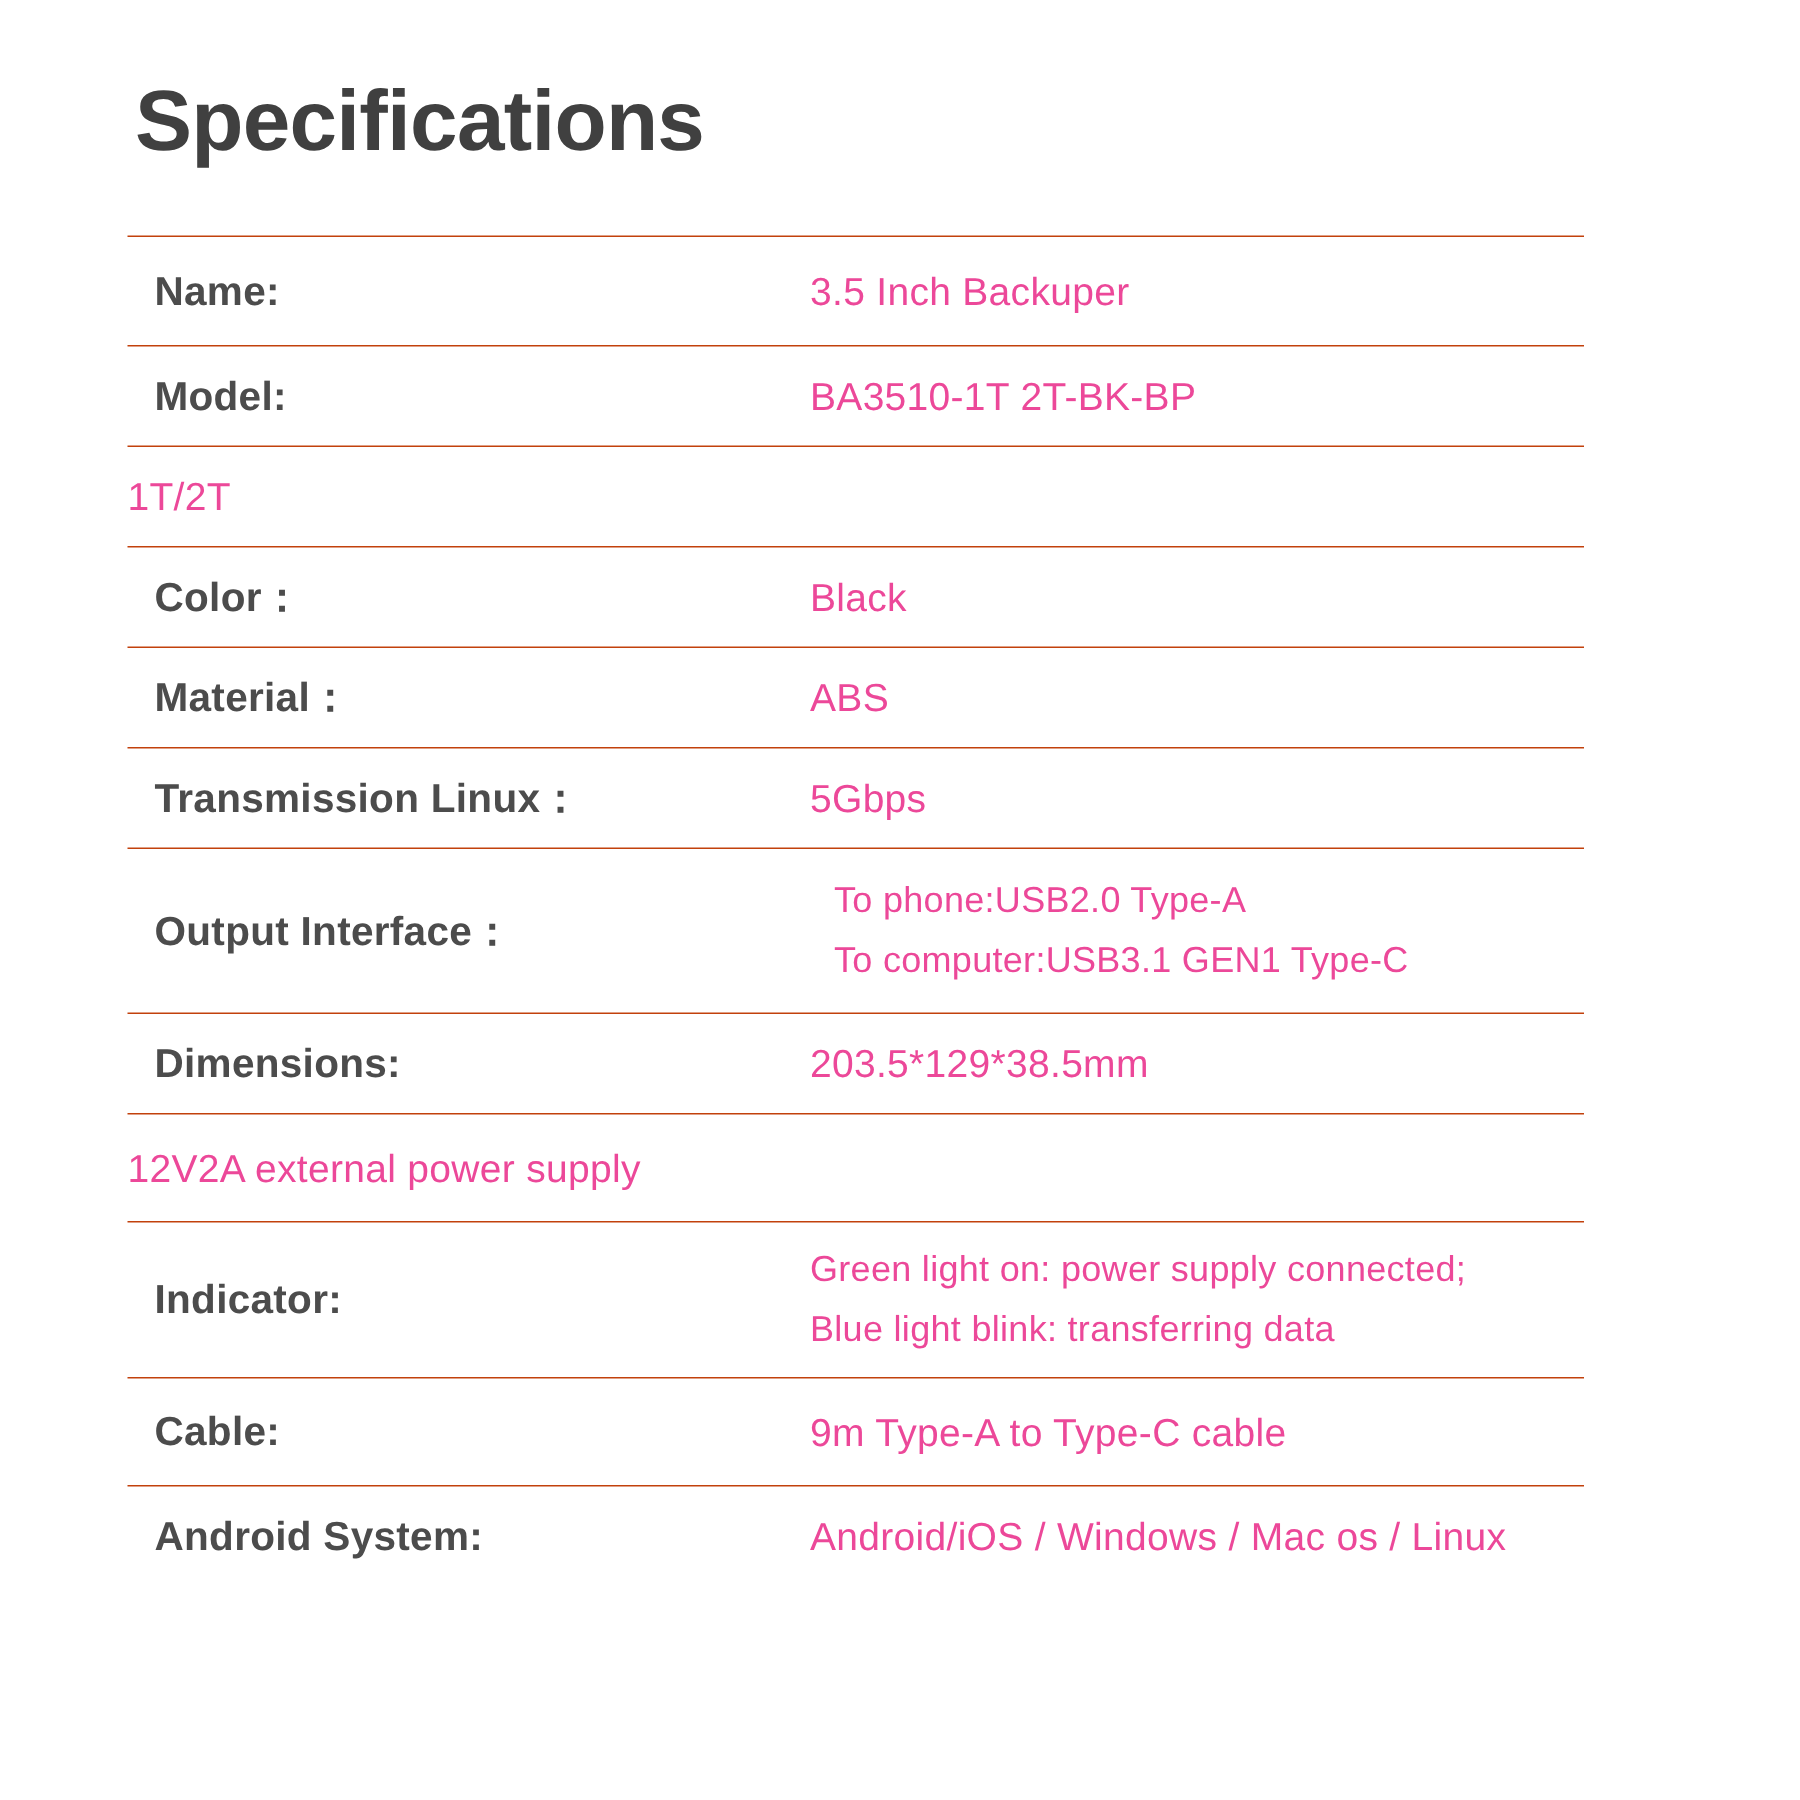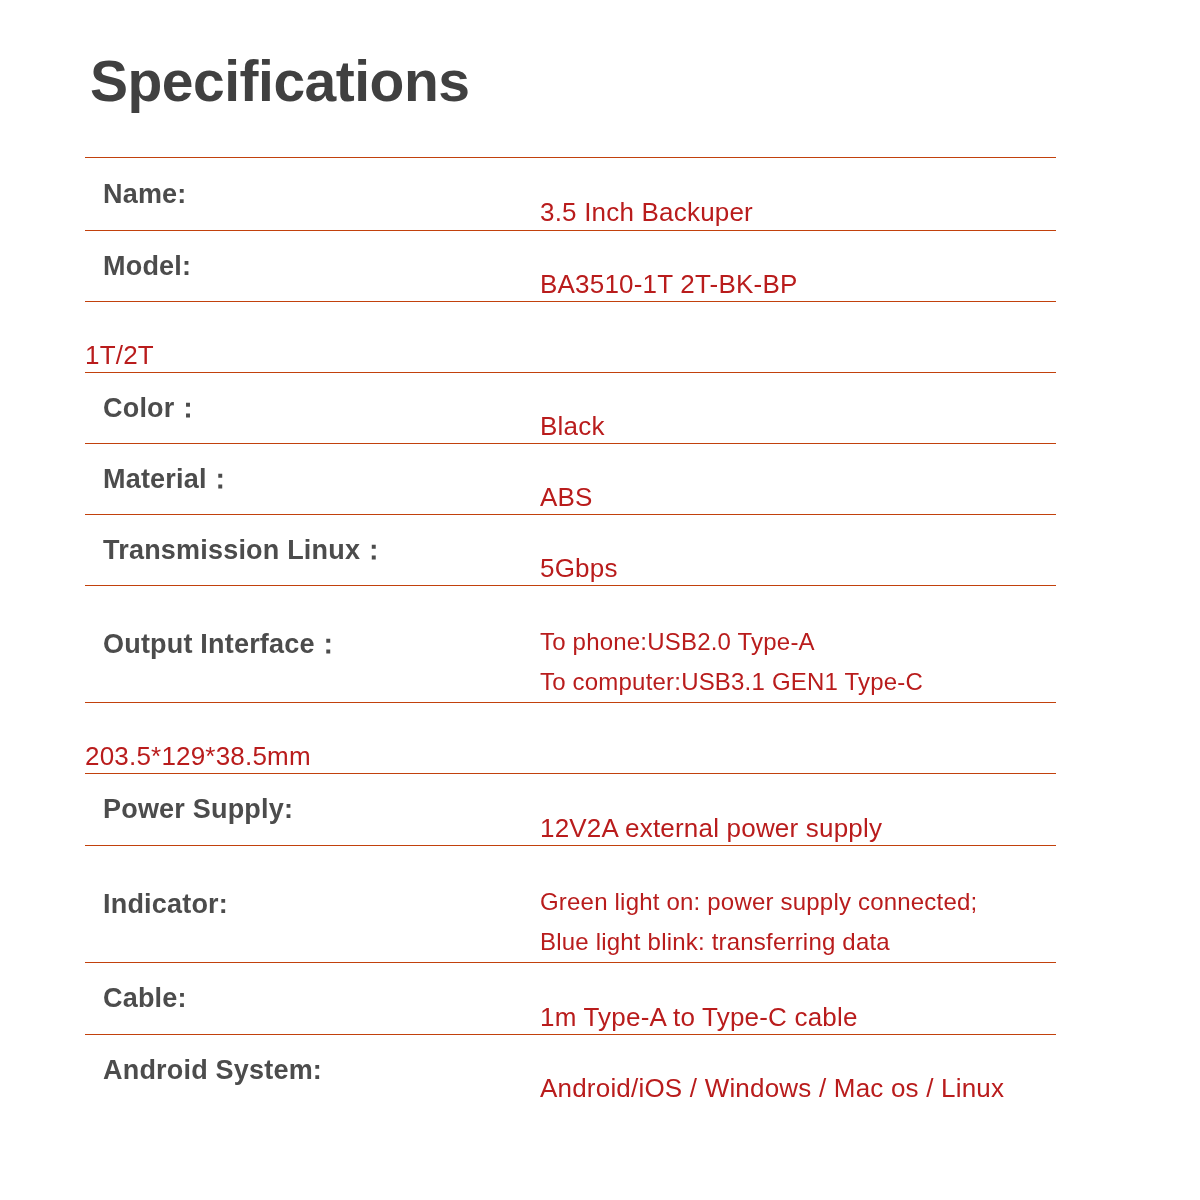--- a/index.html
+++ b/index.html
@@ -31,40 +31,39 @@
     width: 1030px;
   }
   .row {
     display: flex;
     align-items: center;
     min-height: 67px;
     border-top: 1px solid #c2410c;
     box-sizing: border-box;
   }
   .row.first { min-height: 73px; }
-  .row.multi { min-height: 110px; }
+  .row.multi { min-height: 110px; gap: 16px; }
   .row.multi-sm { min-height: 104px; }
   .row.pad { min-height: 72px; }
   .label {
     width: 455px;
     box-sizing: border-box;
     padding-left: 18px;
     font-size: 27px;
     font-weight: 600;
     color: #4c4c4c;
     letter-spacing: 0.2px;
     flex-shrink: 0;
   }
   .value {
     flex: 1;
-    color: #b91c1c;
+    color: #ec4899;
     font-size: 26px;
     font-weight: 400;
     letter-spacing: 0.2px;
-    margin-top: 36px;
   }
   .value .vline {
     line-height: 34px;
   }
   .row.multi .value .vline,
   .row.multi-sm .value .vline {
     line-height: 40px;
     font-size: 24px;
   }
 </style>
@@ -121,44 +120,44 @@
 
     <div class="row multi">
       <div class="label">Output Interface：</div>
       <div class="value">
         <div class="vline">To phone:USB2.0 Type-A</div>
         <div class="vline">To computer:USB3.1 GEN1 Type-C</div>
       </div>
     </div>
 
     <div class="row">
+      <div class="label">Dimensions:</div>
       <div class="value">
         <div class="vline">203.5*129*38.5mm</div>
       </div>
     </div>
 
     <div class="row pad">
-      <div class="label">Power Supply:</div>
       <div class="value">
         <div class="vline">12V2A external power supply</div>
       </div>
     </div>
 
     <div class="row multi-sm">
       <div class="label">Indicator:</div>
       <div class="value">
         <div class="vline">Green light on: power supply connected;</div>
         <div class="vline">Blue light blink: transferring data</div>
       </div>
     </div>
 
     <div class="row pad">
       <div class="label">Cable:</div>
       <div class="value">
-        <div class="vline">1m Type-A to Type-C cable</div>
+        <div class="vline">9m Type-A to Type-C cable</div>
       </div>
     </div>
 
     <div class="row">
       <div class="label">Android System:</div>
       <div class="value">
         <div class="vline">Android/iOS / Windows / Mac os / Linux</div>
       </div>
     </div>
 

